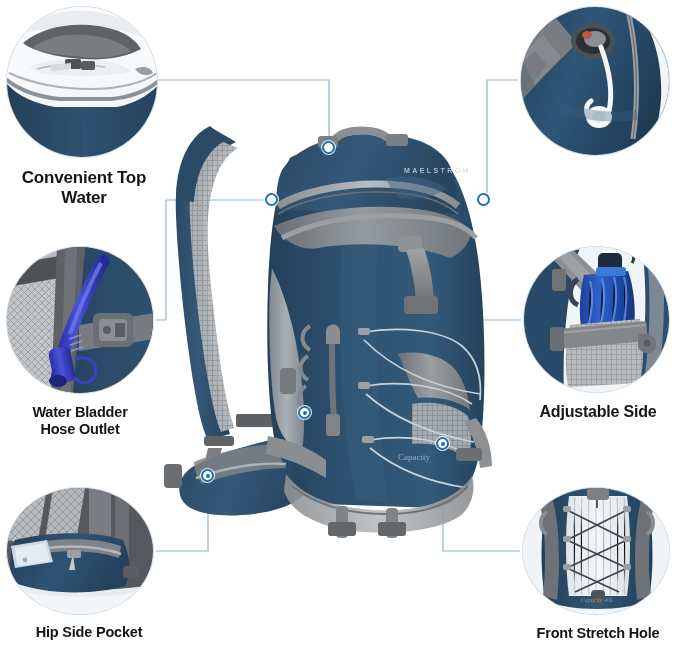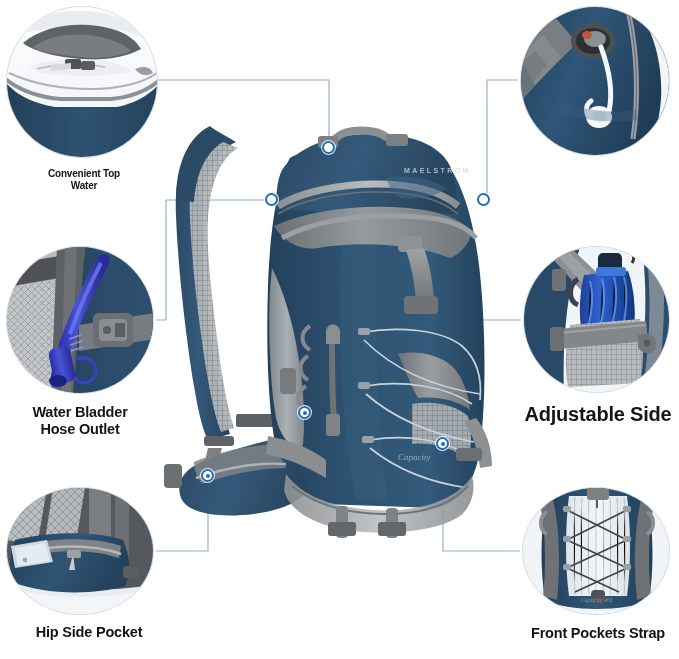--- a/index.html
+++ b/index.html
@@ -18,37 +18,37 @@
     border:1px solid #cfdbe6; background:#f4f7fa;
   }
   .caption {
     text-align:center; font-weight:bold; color:#151515;
     line-height:1.18; letter-spacing:-0.2px;
   }
 
   
   .c-tl  { left:6px;   top:6px;  }
   .c-tl  .bubble { width:152px; height:152px; }
-  .c-tl  .caption { font-size:10px; margin-top:10px; width:168px; margin-left:-6px; }
+  .c-tl  .caption { font-size:17px; margin-top:10px; width:168px; margin-left:-6px; }
 
   .c-ml  { left:6px;   top:246px; }
   .c-ml  .bubble { width:148px; height:148px; }
   .c-ml  .caption { font-size:14.5px; margin-top:10px; width:164px; margin-left:-8px; }
 
   .c-bl  { left:6px;   top:487px; }
   .c-bl  .bubble { width:148px; height:128px; }
   .c-bl  .caption { font-size:14.5px; margin-top:9px; width:170px; margin-left:-2px; }
 
   .c-tr  { left:520px; top:6px;  }
   .c-tr  .bubble { width:150px; height:150px; }
   .c-tr  .caption { font-size:14.5px; margin-top:10px; width:152px; }
 
   .c-mr  { left:523px; top:246px; }
   .c-mr  .bubble { width:147px; height:147px; }
-  .c-mr  .caption { font-size:20px; margin-top:10px; width:150px; }
+  .c-mr  .caption { font-size:16px; margin-top:10px; width:150px; }
 
   .c-br  { left:522px; top:487px; }
   .c-br  .bubble { width:148px; height:128px; }
   .c-br  .caption { font-size:14.5px; margin-top:10px; width:152px; }
 
   
   .dot {
     position:absolute; width:13px; height:13px; border-radius:50%;
     background:#ffffff; border:2.6px solid #1f6fb5;
     box-shadow:0 0 0 1px rgba(255,255,255,.85);
@@ -62,21 +62,21 @@
 
   
   #pack { position:absolute; left:150px; top:118px; width:380px; height:430px; }
   #pack svg { display:block; }
 
   .logo-wrap { position:absolute; left:404px; top:167px; width:52px; height:18px;
                pointer-events:none; }
   .logo-mark { font-size:7px; color:#cfd9e2; letter-spacing:2.4px; font-weight:bold;
                transform:skewX(-8px); text-align:center; opacity:.78; }
   .cap-wrap  { position:absolute; left:398px; top:452px; width:60px; height:14px; }
-  .cap-text  { font-size:9px; color:#b9c6d2; font-style:italic; opacity:.72;
+  .cap-text  { font-size:9px; color:#b9c6d2; opacity:.72;
                font-family:"Liberation Serif", serif; }
 </style>
 </head>
 <body>
 
 <div id="stage">
 
   <svg id="wires" viewBox="0 0 679 659" xmlns="http://www.w3.org/2000/svg">
     <g fill="none" stroke="#8fb3cf" stroke-width="1.2">
 
@@ -568,17 +568,17 @@
         <rect x="64" y="0" width="22" height="12" rx="3" fill="#7d8184"></rect>
 
         <rect x="68" y="102" width="14" height="14" rx="4" fill="#4f5358"></rect>
 
         <text x="74" y="114" font-family="Liberation Serif, serif" font-size="6" fill="#8fa3b4" text-anchor="middle" font-style="italic" opacity="0.8">Capacity 40L</text>
 
         <path d="M0,116 C40,126 110,126 148,116 L148,128 L0,128 Z" fill="#f4f7f9"></path>
       </svg>
     </div>
     <div class="caption">
-      <div>Front Pockets Strap</div>
+      <div>Front Stretch Hole</div>
     </div>
   </div>
 
 </div>
 
 </body></html>

